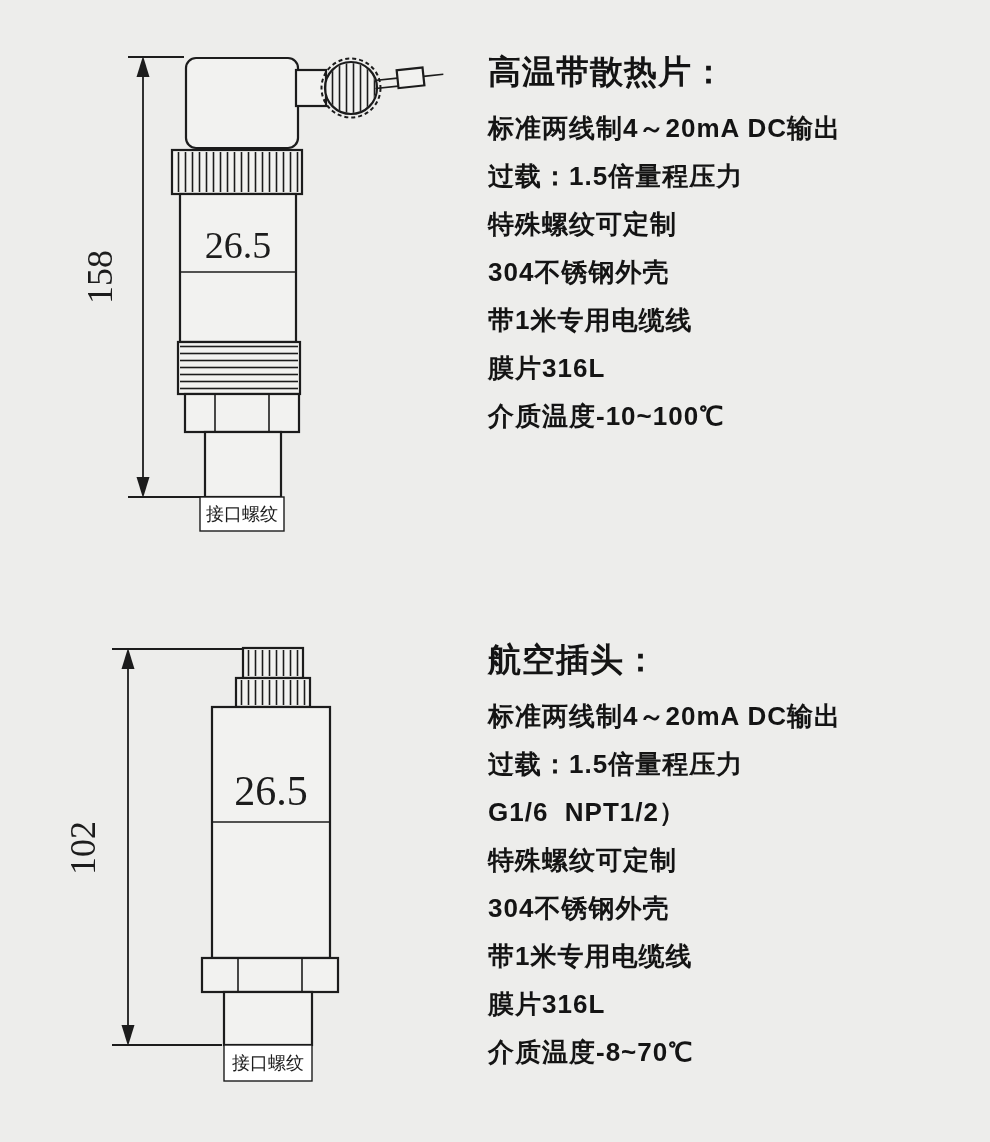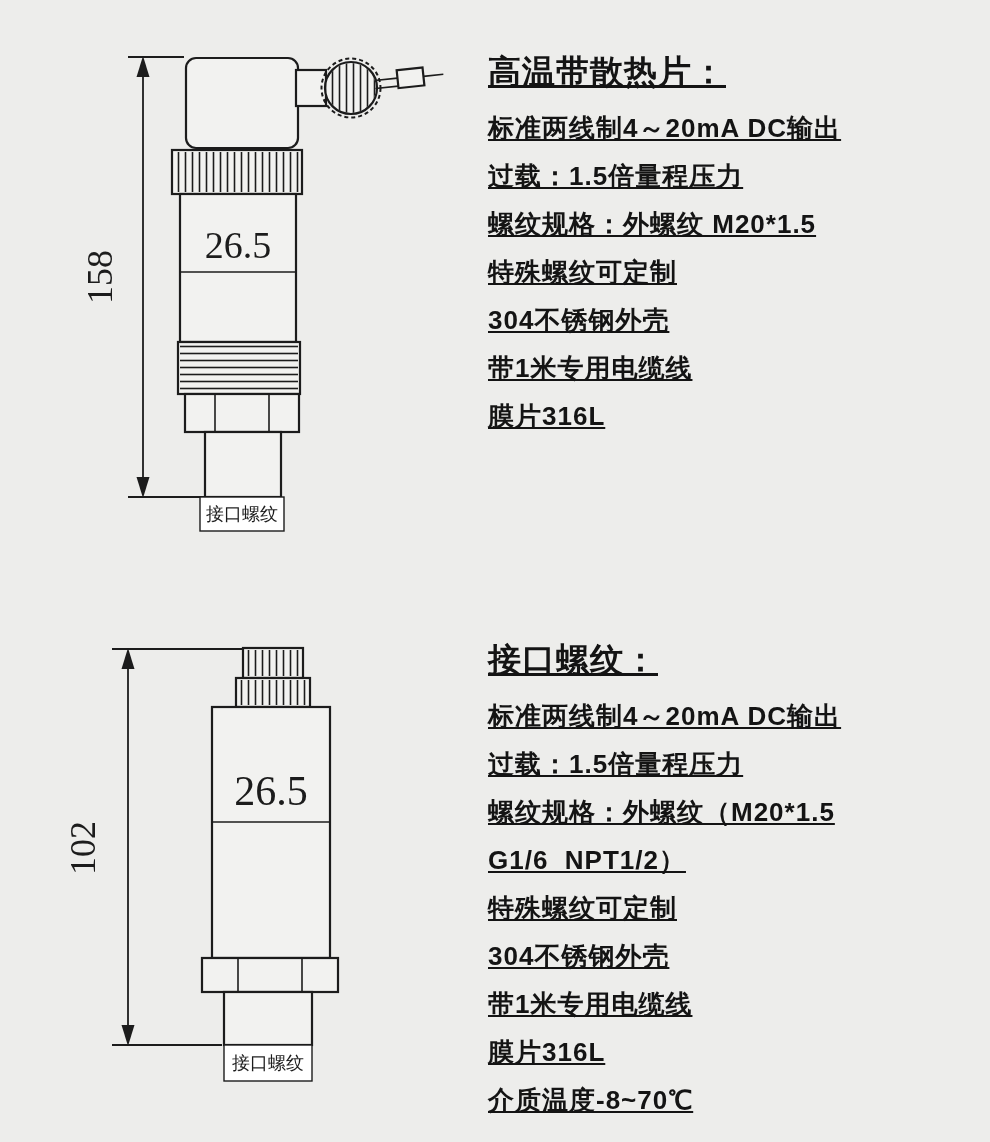--- a/index.html
+++ b/index.html
@@ -18,21 +18,20 @@
   svg .whitebox{fill:#ffffff;stroke:#1c1c1c;stroke-width:1.4;}
   svg text{fill:#1c1c1c;font-family:"Liberation Serif",serif;}
   .dim-text{font-size:36px;}
   .body-dim{font-size:38px;}
   .body-dim-lg{font-size:42px;}
   .port-label{font-size:18px;}
   .specs{
     position:absolute;
     width:490px;
     color:#141414;
-    text-decoration:underline;
   }
   .spec-title{
     font-size:33px;
     font-weight:bold;
     line-height:48px;
     margin-bottom:8px;
     letter-spacing:1px;
   }
   .spec-line{
     font-size:26px;
@@ -109,25 +108,25 @@
     <g>
       <rect class="whitebox" x="200" y="497" width="84" height="34"></rect>
       <text class="port-label" x="242" y="520" text-anchor="middle">接口螺纹</text>
     </g>
   </svg>
 
   <div class="specs" style="left:488px;top:48px;">
     <div class="spec-title">高温带散热片：</div>
     <div class="spec-line">标准两线制4～20mA DC输出</div>
     <div class="spec-line">过载：1.5倍量程压力</div>
-    <div class="spec-line">螺纹规格：外螺纹 M20*1.5</div>
     <div class="spec-line">特殊螺纹可定制</div>
     <div class="spec-line">304不锈钢外壳</div>
     <div class="spec-line">带1米专用电缆线</div>
     <div class="spec-line">膜片316L</div>
+    <div class="spec-line">介质温度-10~100℃</div>
   </div>
 
   <svg class="drawing" style="left:0;top:630px;" width="460" height="512" viewBox="0 0 460 512">
     <defs>
       <pattern id="knurlV2" width="7" height="12" patternUnits="userSpaceOnUse">
         <path d="M3.5,0 V12" stroke="#1c1c1c" stroke-width="1.6"></path>
       </pattern>
     </defs>
 
     <g>
@@ -162,24 +161,23 @@
       <rect class="outline" x="224" y="362" width="88" height="53"></rect>
     </g>
 
     <g>
       <rect class="whitebox" x="224" y="415" width="88" height="36"></rect>
       <text class="port-label" x="268" y="439" text-anchor="middle">接口螺纹</text>
     </g>
   </svg>
 
   <div class="specs" style="left:488px;top:636px;">
-    <div class="spec-title">接口螺纹：</div>
+    <div class="spec-title">航空插头：</div>
     <div class="spec-line">标准两线制4～20mA DC输出</div>
     <div class="spec-line">过载：1.5倍量程压力</div>
-    <div class="spec-line">螺纹规格：外螺纹（M20*1.5</div>
     <div class="spec-line">G1/6  NPT1/2）</div>
     <div class="spec-line">特殊螺纹可定制</div>
     <div class="spec-line">304不锈钢外壳</div>
     <div class="spec-line">带1米专用电缆线</div>
     <div class="spec-line">膜片316L</div>
     <div class="spec-line">介质温度-8~70℃</div>
   </div>
 
 </div>
 

